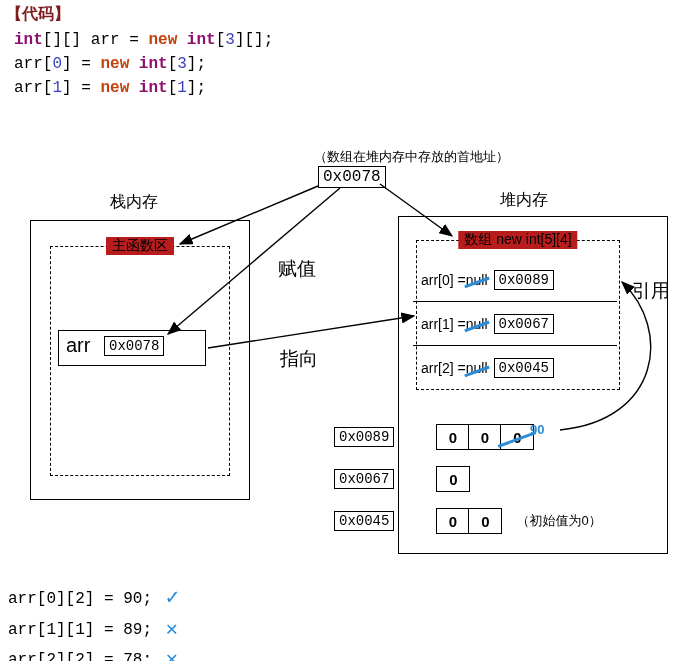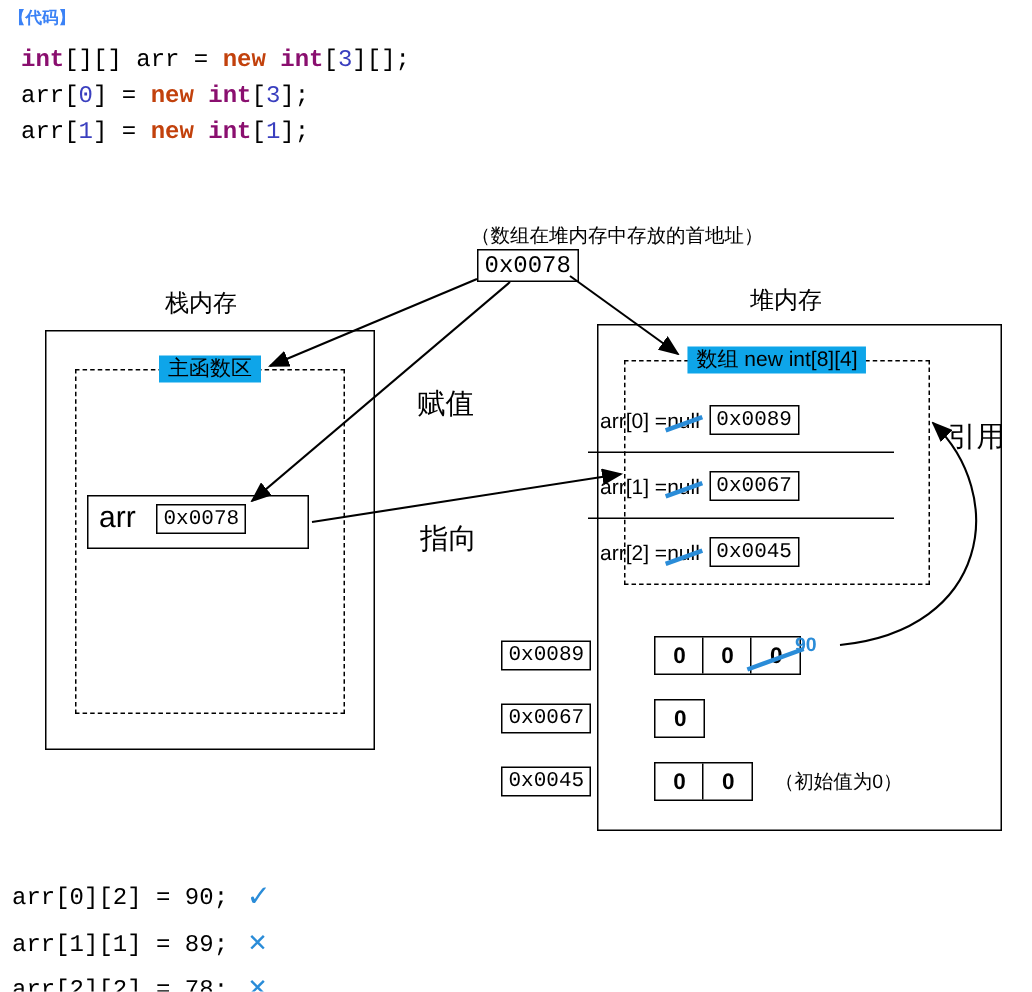--- a/index.html
+++ b/index.html
@@ -1,29 +1,29 @@
 <!DOCTYPE html>
 <html><head>
 <meta charset="utf-8">
 <style>
   * { box-sizing: border-box; margin: 0; padding: 0; }
   body { font-family: "Microsoft YaHei", Arial, sans-serif; font-size: 14px; background: #fff; width: 688px; position: relative; }
   .wrap { position: relative; width: 688px; height: 661px; }
-  .section-title { font-weight: bold; color: #3b82f6; font-size: 11px; }
+  .section-title { font-weight: bold; color: #7f1d1d; font-size: 16px; }
   .code-block { font-family: "Courier New", monospace; font-size: 16px; line-height: 1.5; padding: 4px 8px; }
   .kw-type { color: #8a0f6f; font-weight: bold; }
   .kw-new { color: #c2410c; font-weight: bold; }
   .num { color: #3a3fbf; }
   .ident { color: #000; }
   .punct { color: #000; }
   .label-text { font-size: 19px; position: absolute; }
   .addr-box { border: 1.5px solid #000; padding: 1px 4px; font-family: "Courier New", monospace; font-size: 14px; background: #fff; display: inline-block; }
   .big-box { position: absolute; border: 1.5px solid #000; }
   .dash-box { position: absolute; border: 1.5px dashed #000; }
-  .box-title { position: absolute; top: -10px; left: 50%; transform: translateX(-50%); background: #0ea5e9; padding: 0 6px; font-size: 14px; white-space: nowrap; }
+  .box-title { position: absolute; top: -10px; left: 50%; transform: translateX(-50%); background: #b91c1c; padding: 0 6px; font-size: 14px; white-space: nowrap; }
   .arr-var { position: absolute; font-size: 20px; font-family: Arial, sans-serif; }
   .arr-row { font-size: 14px; font-family: Arial, sans-serif; white-space: nowrap; }
   .strike-null { position: relative; display: inline-block; }
   .strike-null::after { content: ""; position: absolute; left: -2px; right: -2px; top: 60%; border-top: 3px solid #2a8cd8; transform: rotate(-20deg); }
   .cells { display: inline-flex; border: 1.5px solid #000; }
   .cell { width: 32px; height: 24px; border-right: 1.5px solid #000; display: flex; align-items: center; justify-content: center; font-weight: bold; font-size: 15px; }
   .cell:last-child { border-right: none; }
   .cell-ov { color: #2a8cd8; font-size: 13px; font-weight: bold; position: absolute; }
   .judge-line { font-family: "Courier New", monospace; font-size: 16px; line-height: 1.5; }
   .check { color: #2a8cd8; font-size: 22px; font-weight: bold; display: inline-block; vertical-align: middle; margin-left: 4px; }
@@ -62,24 +62,24 @@
     <div class="box-title">主函数区</div>
   </div>
 
   <div class="big-box" style="left:58px; top:330px; width:148px; height:36px;"></div>
   <div class="arr-var" style="left:66px; top:334px; font-weight:normal;">arr</div>
   <div class="addr-box" style="position:absolute; left:104px; top:336px;">0x0078</div>
 
   <div class="big-box" style="left:398px; top:216px; width:270px; height:338px;"></div>
 
   <div class="dash-box" style="left:416px; top:240px; width:204px; height:150px;">
-    <div class="box-title">数组 new int[8][4]</div>
+    <div class="box-title">数组 new int[5][4]</div>
   </div>
 
-  <div style="position:absolute; left:392px; top:258px; width:204px;">
+  <div style="position:absolute; left:413px; top:258px; width:204px;">
     <div style="height:44px; border-bottom:1.5px solid #000; display:flex; align-items:center; padding-left:8px;">
       <span class="arr-row">arr[0] = </span>
       <span class="arr-row strike-null">null</span>
       <span class="addr-box" style="margin-left:6px;">0x0089</span>
     </div>
     <div style="height:44px; border-bottom:1.5px solid #000; display:flex; align-items:center; padding-left:8px;">
       <span class="arr-row">arr[1] = </span>
       <span class="arr-row strike-null">null</span>
       <span class="addr-box" style="margin-left:6px;">0x0067</span>
     </div>

